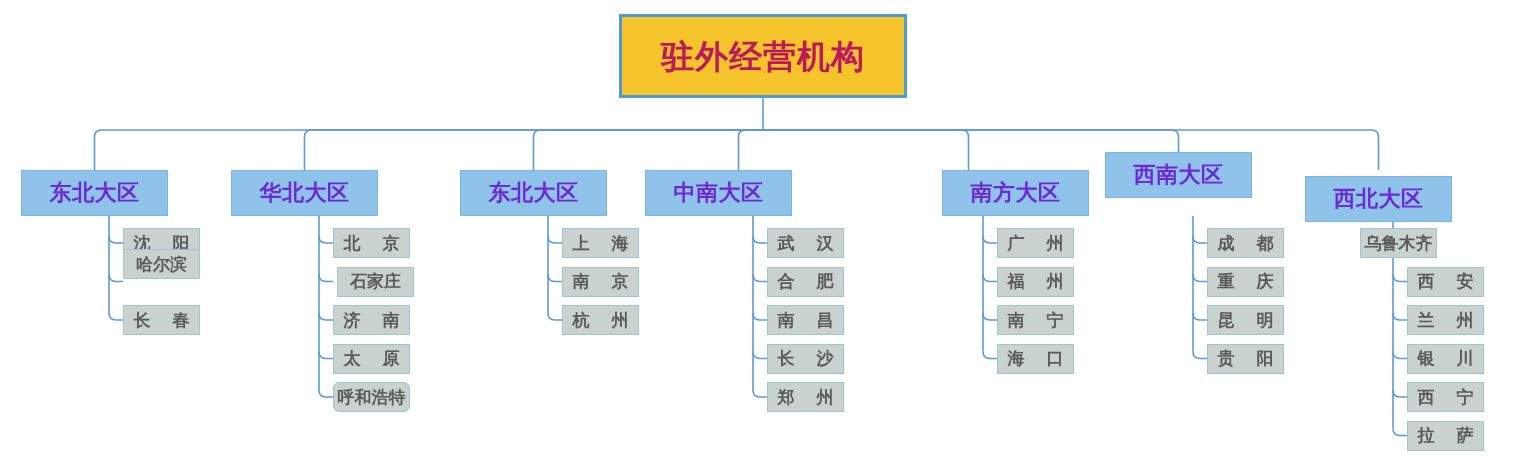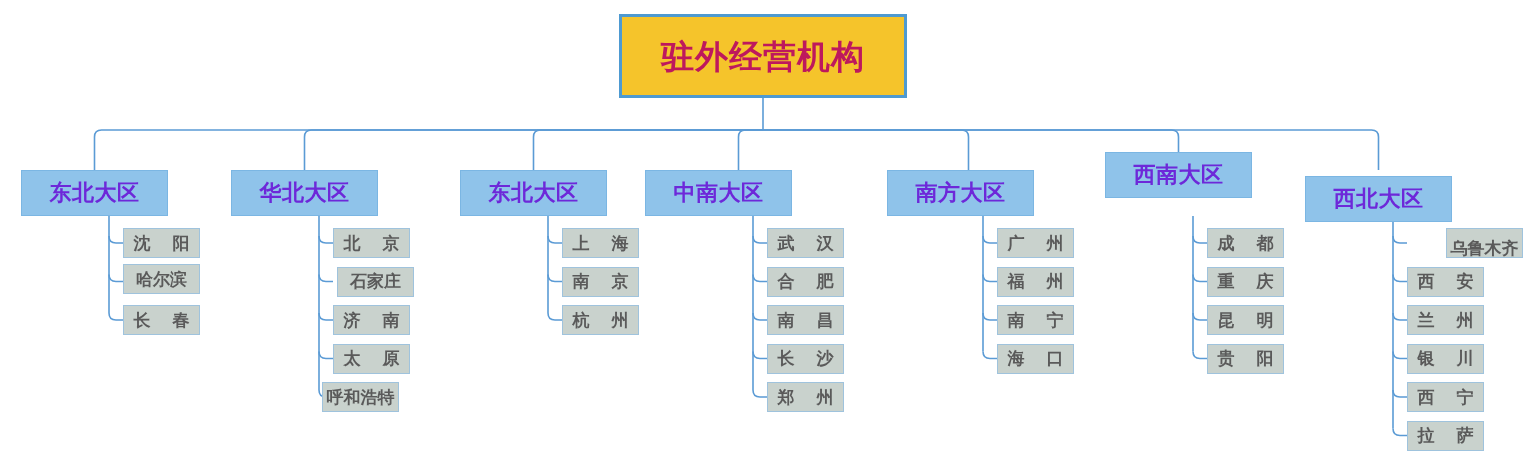--- a/index.html
+++ b/index.html
@@ -170,21 +170,21 @@
   <div id="region-layer">
       <div class="region-node" style="left: 21px; top: 170px;">
         <span class="node-label">东北大区</span>
       </div>
       <div class="leaf-node spread-2" style="left: 123px; top: 228px;">
         <span class="node-label">
           <span>沈</span>
           <span>阳</span>
         </span>
       </div>
-      <div class="leaf-node spread-4" style="left: 123px; top: 264px; align-items: center;">
+      <div class="leaf-node spread-4" style="left: 123px; top: 249px; align-items: center;">
         <span class="node-label">哈尔滨</span>
       </div>
       <div class="leaf-node spread-2" style="left: 123px; top: 305px;">
         <span class="node-label">
           <span>长</span>
           <span>春</span>
         </span>
       </div>
       <div class="region-node" style="left: 231px; top: 170px;">
         <span class="node-label">华北大区</span>
@@ -203,21 +203,21 @@
           <span>济</span>
           <span>南</span>
         </span>
       </div>
       <div class="leaf-node spread-2" style="left: 333px; top: 343.5px;">
         <span class="node-label">
           <span>太</span>
           <span>原</span>
         </span>
       </div>
-      <div class="leaf-node spread-4" style="left: 322px; top: 382px;">
+      <div class="leaf-node spread-4" style="left: 333px; top: 382px; border-radius: 6px;">
         <span class="node-label">呼和浩特</span>
       </div>
       <div class="region-node" style="left: 460px; top: 170px;">
         <span class="node-label">东北大区</span>
       </div>
       <div class="leaf-node spread-2" style="left: 562px; top: 228px;">
         <span class="node-label">
           <span>上</span>
           <span>海</span>
         </span>
@@ -260,21 +260,21 @@
           <span>长</span>
           <span>沙</span>
         </span>
       </div>
       <div class="leaf-node spread-2" style="left: 767px; top: 382px;">
         <span class="node-label">
           <span>郑</span>
           <span>州</span>
         </span>
       </div>
-      <div class="region-node" style="left: 887px; top: 170px;">
+      <div class="region-node" style="left: 942px; top: 170px;">
         <span class="node-label">南方大区</span>
       </div>
       <div class="leaf-node spread-2" style="left: 997px; top: 228px;">
         <span class="node-label">
           <span>广</span>
           <span>州</span>
         </span>
       </div>
       <div class="leaf-node spread-2" style="left: 997px; top: 266.5px;">
         <span class="node-label">
@@ -317,21 +317,21 @@
       </div>
       <div class="leaf-node spread-2" style="left: 1207px; top: 343.5px;">
         <span class="node-label">
           <span>贵</span>
           <span>阳</span>
         </span>
       </div>
       <div class="region-node" style="left: 1305px; top: 176px;">
         <span class="node-label">西北大区</span>
       </div>
-      <div class="leaf-node spread-4" style="left: 1446px; top: 228px; align-items: flex-end;">
+      <div class="leaf-node spread-4" style="left: 1360px; top: 228px;">
         <span class="node-label">乌鲁木齐</span>
       </div>
       <div class="leaf-node spread-2" style="left: 1407px; top: 266.5px;">
         <span class="node-label">
           <span>西</span>
           <span>安</span>
         </span>
       </div>
       <div class="leaf-node spread-2" style="left: 1407px; top: 305px;">
         <span class="node-label">

